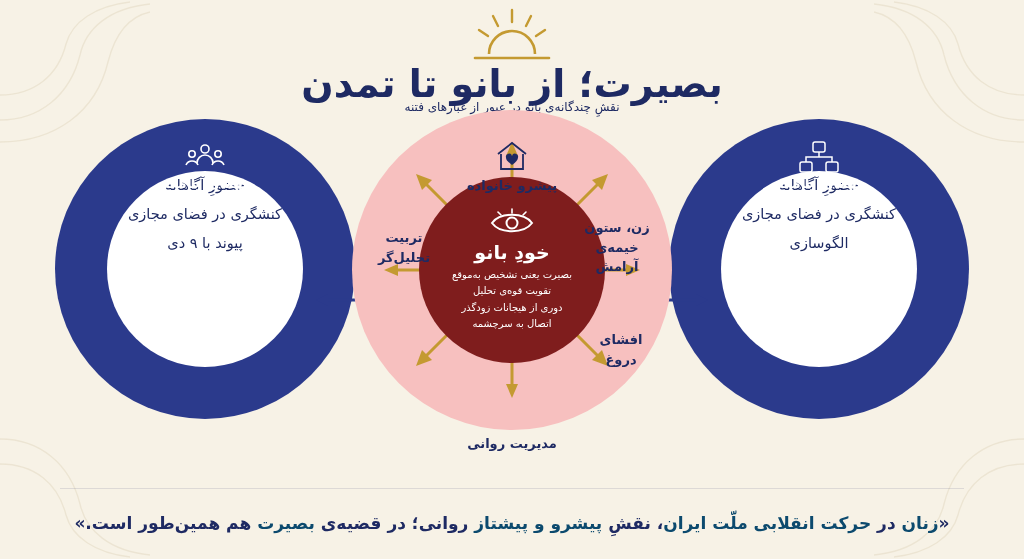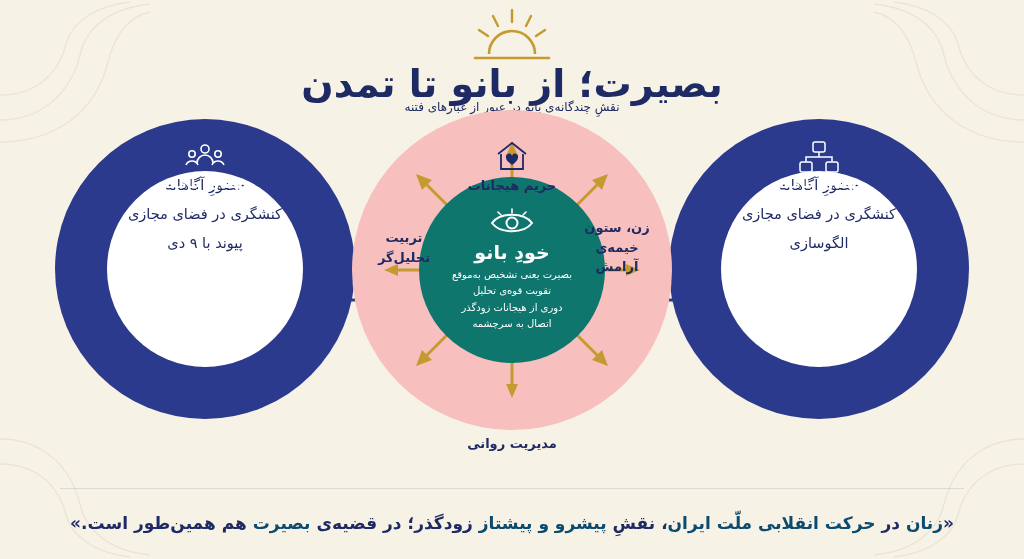--- a/index.html
+++ b/index.html
@@ -55,21 +55,21 @@
     width:40px;height:34px;
   }
 
   
   #pink-circle{
     position:absolute;left:50%;top:110px;transform:translateX(-50%);
     width:320px;height:320px;border-radius:50%;background:#f7c0bf;
   }
   #gold-circle{
     position:absolute;left:50%;top:50%;transform:translate(-50%,-50%);
-    width:186px;height:186px;border-radius:50%;background:#0f766e;
+    width:186px;height:186px;border-radius:50%;background:#7f1d1d;
     display:flex;flex-direction:column;align-items:center;justify-content:center;
     color:#ffffff;text-align:center;
   }
   .eye{width:44px;height:30px;margin-bottom:2px;}
   .core-title{font-size:19px;font-weight:bold;margin:1px 0 4px;}
   .core-lines{font-size:10px;line-height:1.65;}
 
   
   .arrow{position:absolute;pointer-events:none;}
 
@@ -253,25 +253,26 @@
     </div>
   </div>
 
   <div id="house-icon">
     <svg viewBox="0 0 34 32" fill="none" stroke="#1e2a63" stroke-width="1.8">
       <path d="M3 14 L17 3 L31 14"></path>
       <path d="M6 14 V29 H28 V14"></path>
       <path d="M17 25 c-4-3-6-5-6-7.5 A3 3 0 0 1 17 16 a3 3 0 0 1 6 1.5 C23 20 21 22 17 25 Z" fill="#1e2a63" stroke="none"></path>
     </svg>
   </div>
-  <div class="plabel" id="lbl-family">حریم هیجانات</div>
+  <div class="plabel" id="lbl-family">پیشرو خانواده</div>
   <div class="plabel" id="lbl-bottom">مدیریت روانی</div>
 
   <div class="plabel" id="lbl-tarbiat">تربیت<br>تحلیل‌گر</div>
   <div class="plabel" id="lbl-zan">زن، ستون<br>خیمه‌ی<br>آرامش</div>
+  <div class="plabel" id="lbl-efsha">افشای<br>دروغ</div>
 
   <div class="divider"></div>
 
   <div class="quote">
-    <span>«</span><span class="q-red">زنان</span><span> در </span><span class="q-red">حرکت انقلابی ملّت ایران</span><span>، نقشِ </span><span class="q-red">پیشرو و پیشتاز</span><span> زودگذر؛ در قضیه‌ی </span><span class="q-red">بصیرت</span><span> هم همین‌طور است.»</span>
+    <span>«</span><span class="q-red">زنان</span><span> در </span><span class="q-red">حرکت انقلابی ملّت ایران</span><span>، نقشِ </span><span class="q-red">پیشرو و پیشتاز</span><span> روانی؛ در قضیه‌ی </span><span class="q-red">بصیرت</span><span> هم همین‌طور است.»</span>
   </div>
 
 </div>
 
 </body></html>

